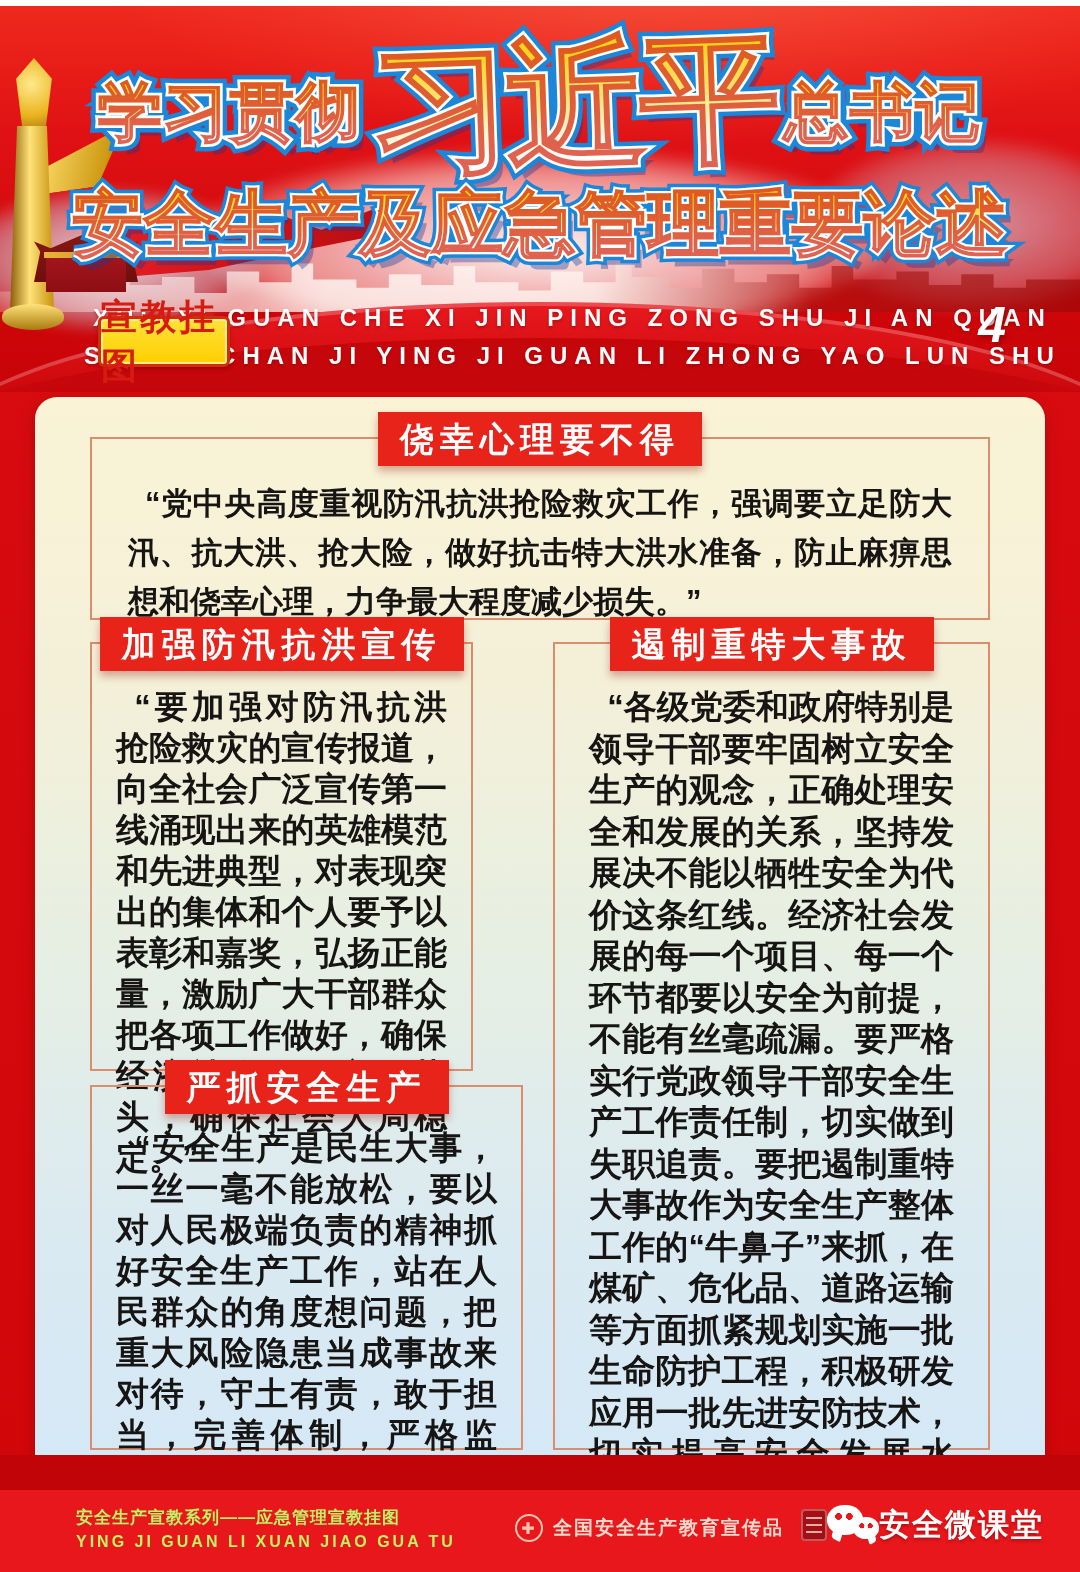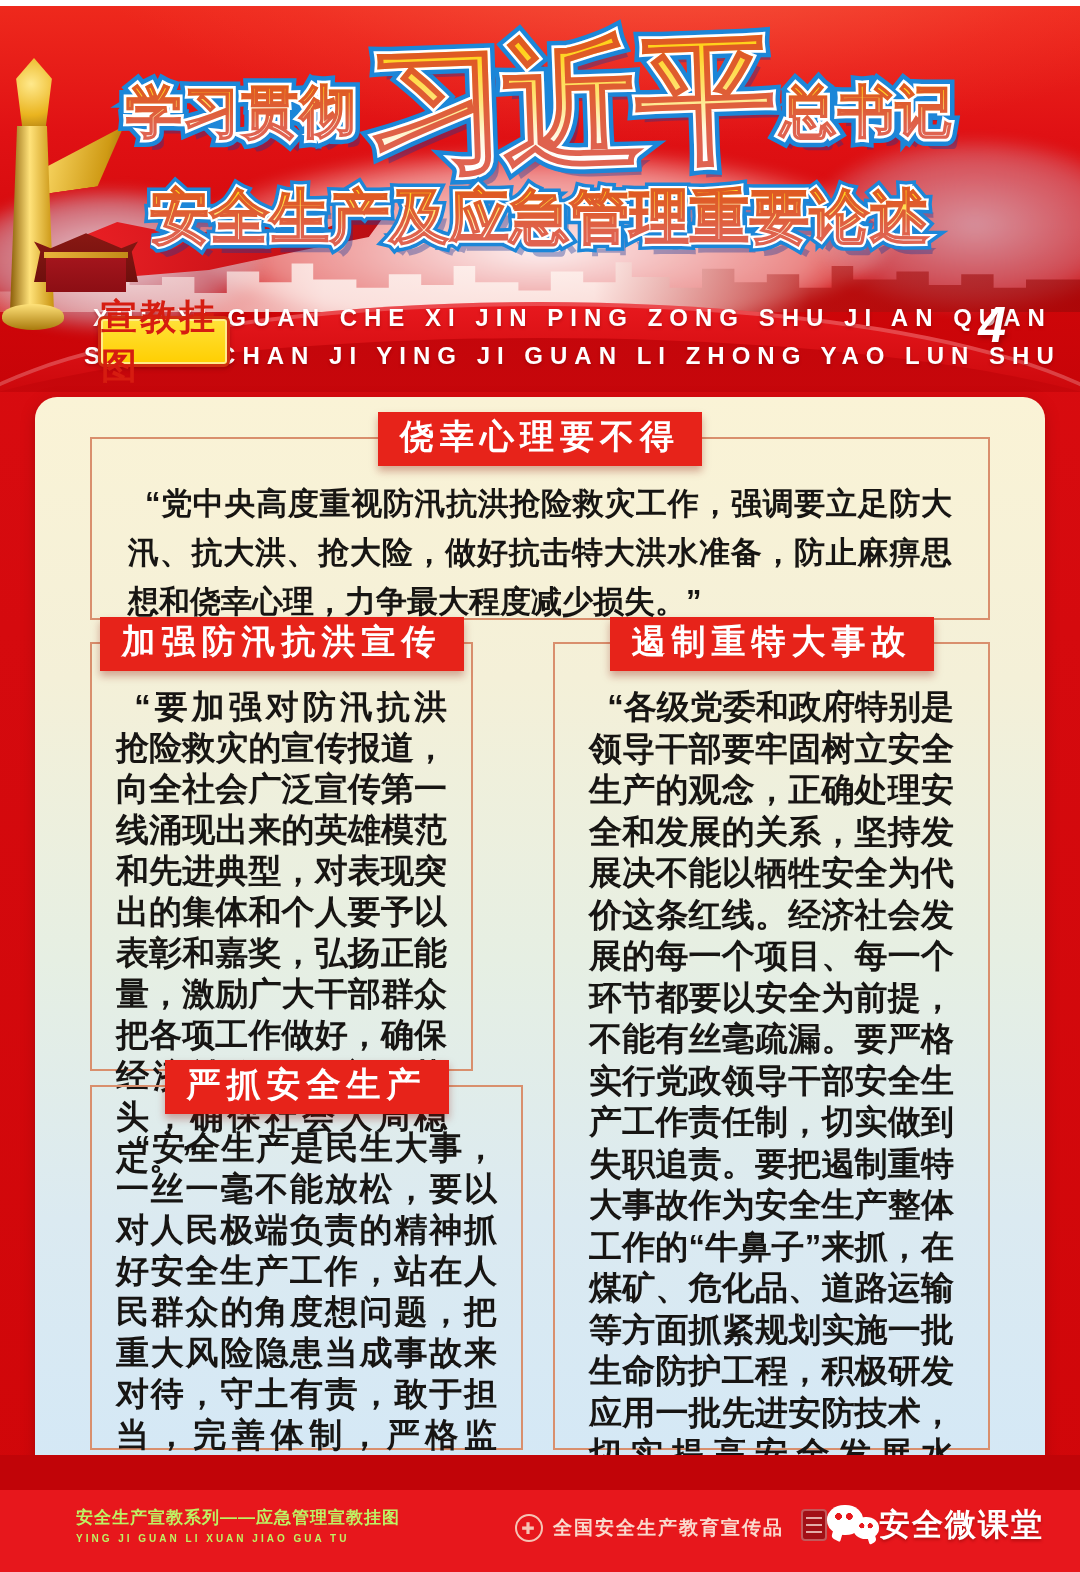--- a/index.html
+++ b/index.html
@@ -60,25 +60,25 @@
             pointer-events:none; white-space:nowrap; }
   .fx::before { z-index:0; color:#1c86d8; -webkit-text-stroke:16px #1c86d8;
             text-shadow:8px 11px 0 rgba(25,55,150,.38); }
   .fx::after  { z-index:1; color:#ffffff; -webkit-text-stroke:7px #ffffff; }
   .fx .fx-fill { position:relative; z-index:2; color:transparent;
             background:linear-gradient(180deg,#ffd21c 16%,#ffe477 46%,#fff8df 70%,#ffffff 86%);
             -webkit-background-clip:text; background-clip:text;
             -webkit-text-stroke:1.5px rgba(215,60,38,.8); }
   .title-line1 { position:absolute; left:0; top:34px; width:100%; z-index:6;
             display:flex; justify-content:center; align-items:center; white-space:nowrap; }
-  .t-small { font-size:56px; font-weight:900; letter-spacing:2px; }
+  .t-small { font-size:64px; font-weight:900; letter-spacing:2px; }
   .t-big   { font-size:140px; font-weight:900; letter-spacing:-6px; margin:0 10px;
             transform:translateY(-8px) rotate(-2deg); }
   .title-line2-wrap { position:absolute; left:0; top:184px; width:100%; text-align:center; z-index:6; }
-  .title-line2 { font-size:59px; font-weight:900; letter-spacing:1px; white-space:nowrap; }
+  .title-line2 { font-size:71px; font-weight:900; letter-spacing:1px; white-space:nowrap; }
   .title-line2::before { -webkit-text-stroke:13px #1c86d8; }
   .title-line2::after  { -webkit-text-stroke:6px #ffffff; }
 
   .pinyin { position:absolute; left:53%; transform:translateX(-50%); z-index:6; white-space:nowrap;
             color:#ffffff; font-weight:700; font-size:24px; letter-spacing:7px;
             text-shadow:0 2px 3px rgba(120,0,0,.4); }
   .pinyin.p1 { top:304px; }
   .pinyin.p2 { top:342px; }
 
   .badge { position:absolute; left:98px; top:316px; z-index:7; width:132px; height:51px;
@@ -94,34 +94,34 @@
             background:linear-gradient(180deg,#faf3d6 0%,#f4f0d8 26%,#e6efe3 52%,#dbeaf1 76%,#d4e8f6 100%);
             box-shadow:0 4px 14px rgba(110,0,0,.35); }
   .qbox { position:absolute; border:2px solid #d98f6d; background:transparent; }
   .box-top   { left:55px;  top:40px;  width:900px; height:183px; }
   .box-left1 { left:55px;  top:245px; width:383px; height:429px; }
   .box-left2 { left:55px;  top:688px; width:433px; height:365px; }
   .box-right { left:518px; top:245px; width:437px; height:808px; }
   .chip { position:absolute; left:50%; top:-27px; transform:translateX(-50%);
             height:54px; line-height:54px; padding:0 22px; white-space:nowrap;
             background:#e7231a; color:#ffffff; font-size:34px; font-weight:700; letter-spacing:6px;
-            box-shadow:0 5px 8px rgba(140,20,10,.35);font-family:Liberation Mono, monospace; }
+            box-shadow:0 5px 8px rgba(140,20,10,.35); }
   .qtext { color:#171513; font-weight:600; text-align:justify; text-indent:0.55em;
             font-family:"Liberation Sans","DejaVu Sans",sans-serif; }
   .box-top   .qtext { padding:40px 36px 0; font-size:31px; line-height:49px; }
   .box-left1 .qtext { padding:42px 24px 0; font-size:33px; line-height:41px; }
   .box-left2 .qtext { padding:40px 24px 0; font-size:33px; line-height:41px; }
   .box-right .qtext { padding:42px 34px 0; font-size:33px; line-height:41.5px; }
 
   
   .dark-band { position:absolute; left:0; top:1455px; width:1080px; height:35px; background:#c10408; }
   .footer { position:absolute; left:0; top:1490px; width:1080px; height:82px; background:#e7171c; }
   .f-left { position:absolute; left:76px; top:16px; color:#bef264; }
   .f-l1 { font-size:17px; font-weight:700; letter-spacing:1px; }
-  .f-l2 { font-size:10px; font-weight:700; letter-spacing:3px; margin-top:4px; }
+  .f-l2 { font-size:16px; font-weight:700; letter-spacing:3px; margin-top:4px; }
   .f-center { position:absolute; left:515px; top:24px; display:flex; align-items:center; gap:10px;
             color:#fad9cd; font-size:19px; font-weight:700; letter-spacing:2px; }
   .emblem { display:inline-flex; align-items:center; justify-content:center; width:28px; height:28px;
             border:2px solid #f6c3b4; border-radius:50%; color:#f6c3b4; font-size:16px; font-weight:900; }
   .f-right { position:absolute; right:36px; top:14px; display:flex; align-items:center; }
   .f-r-text { color:#ffffff; font-size:31px; font-weight:800; letter-spacing:2px;
             text-shadow:0 2px 3px rgba(120,0,0,.45); }
   .seal { display:inline-block; width:26px; height:32px; border-radius:4px; background:#a21016;
             box-shadow:inset 0 0 0 2px rgba(255,230,220,.35); position:relative; }
   .seal::before { content:""; position:absolute; left:5px; top:8px; width:16px; height:2px;

